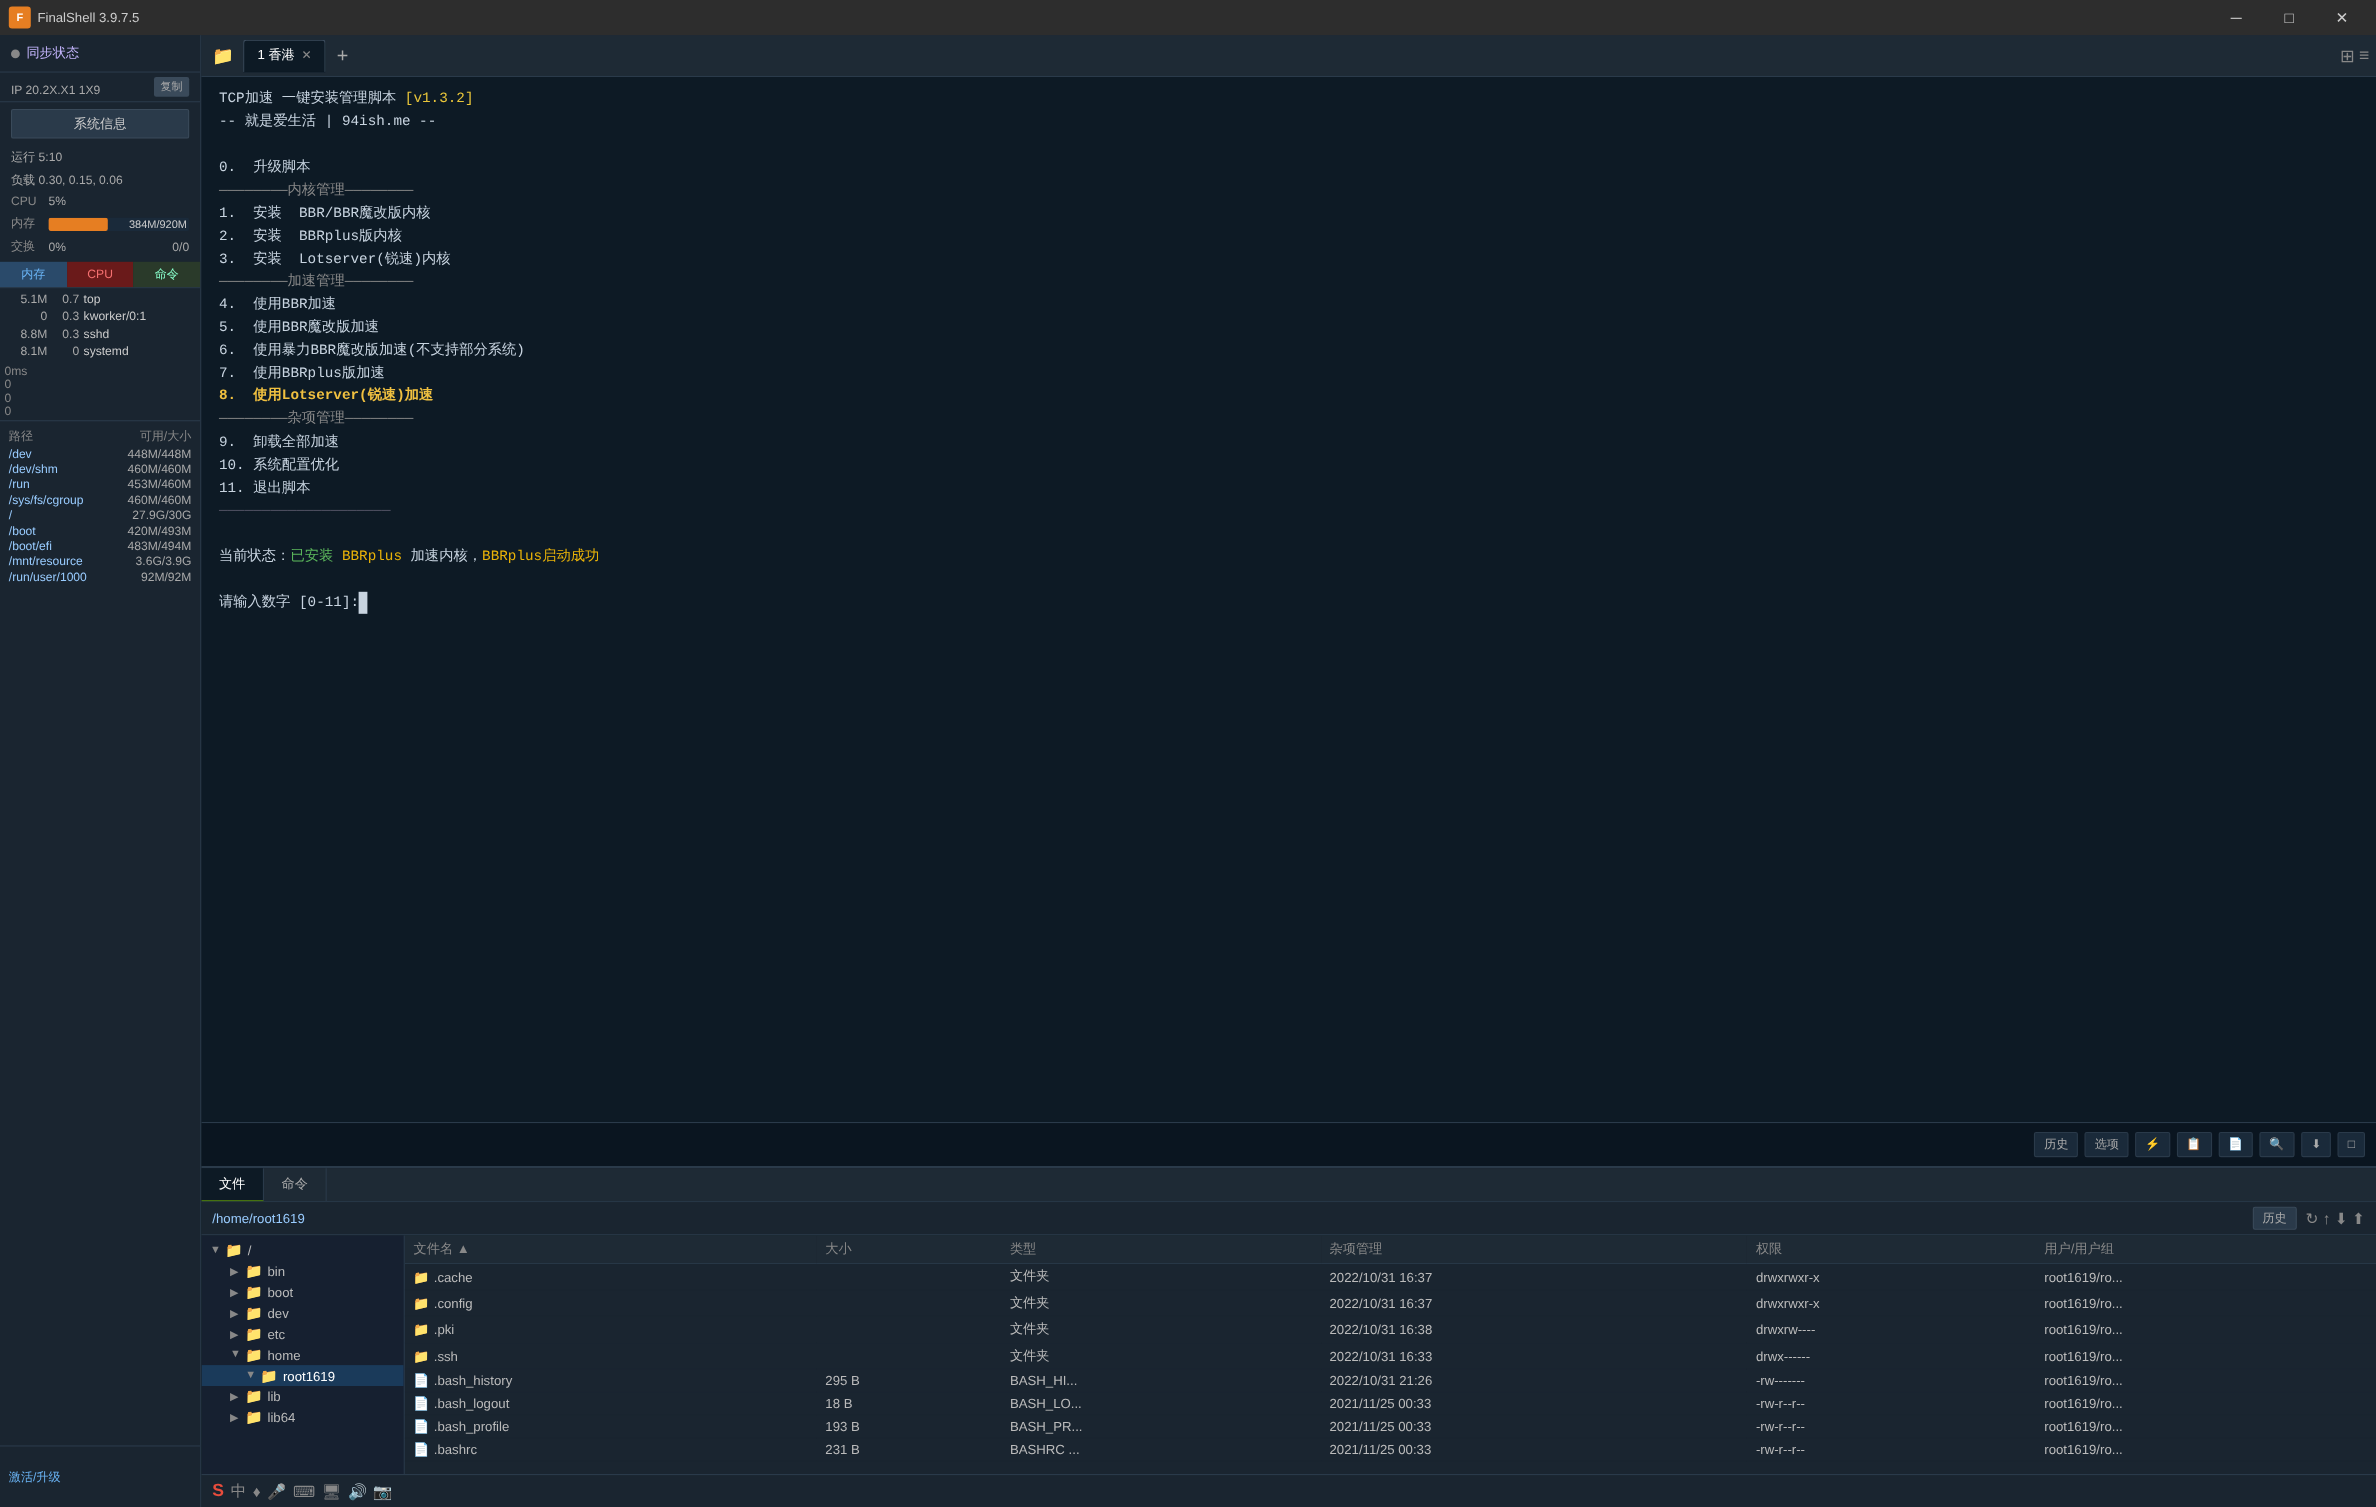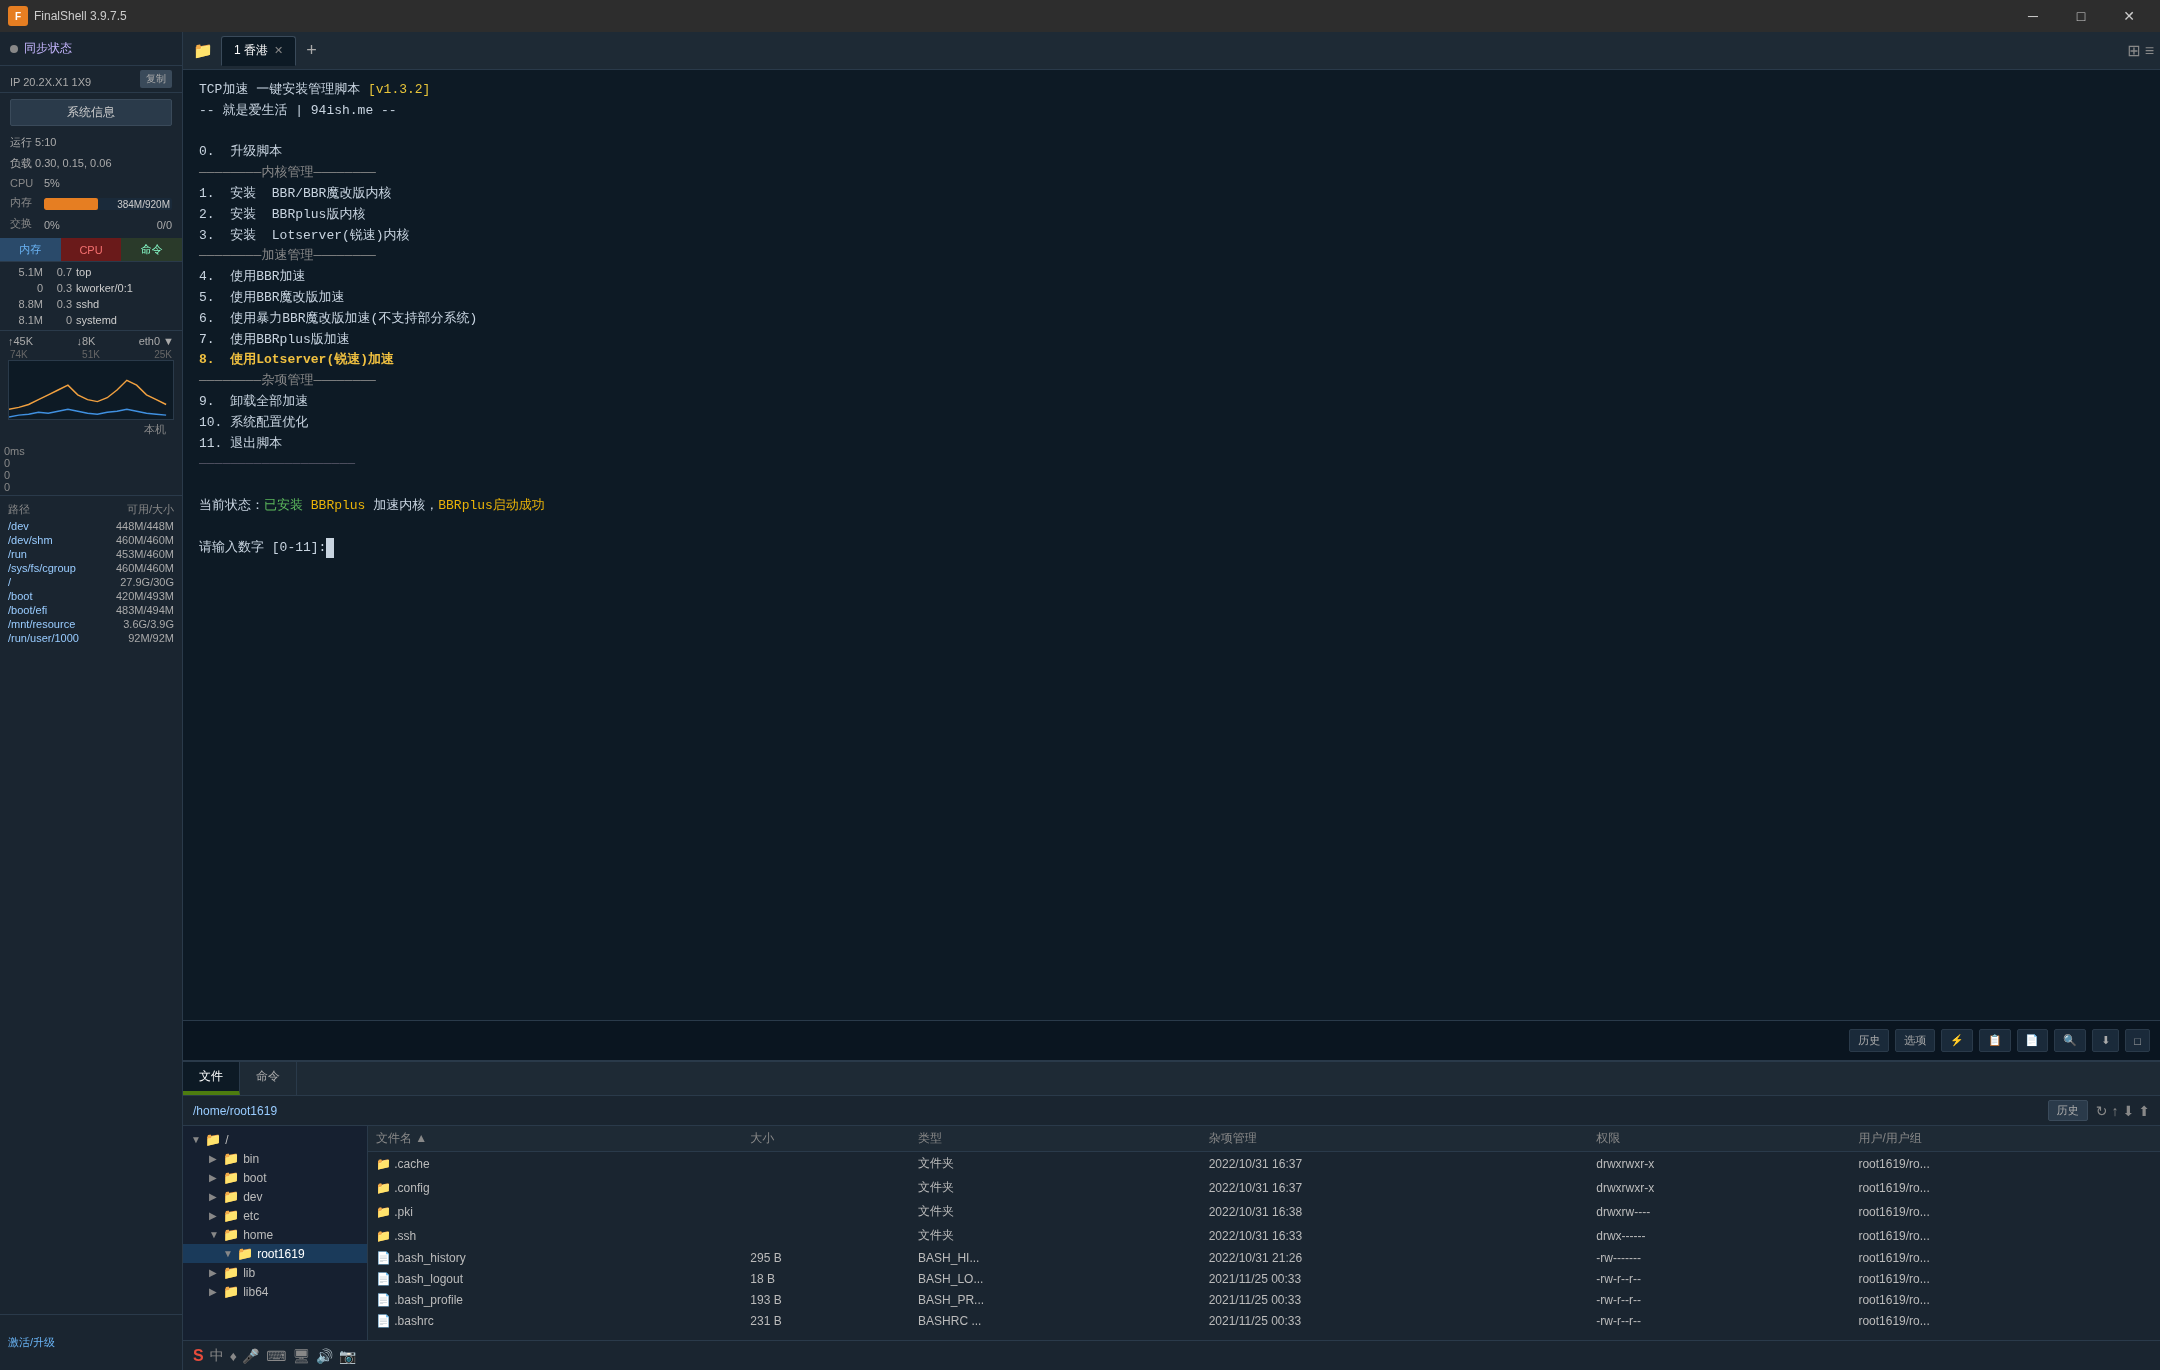--- a/index.html
+++ b/index.html
@@ -95,21 +95,21 @@
     
     #terminal-input-bar { height: 40px; background: #0a1520; border-top: 1px solid #2a3a4a; display: flex; align-items: center; padding: 0 10px; gap: 8px; }
     #terminal-input-bar input { flex: 1; background: transparent; border: none; color: #c8d4e0; font-family: 'Consolas', monospace; font-size: 13px; outline: none; }
     #terminal-input-bar .toolbar-btns { display: flex; gap: 6px; }
     #terminal-input-bar .tool-btn { background: #1a2a3a; border: 1px solid #2a3a4a; color: #aaa; padding: 3px 8px; font-size: 11px; cursor: pointer; border-radius: 2px; }
 
     
     #file-panel { height: 280px; background: #1a2530; border-top: 2px solid #2a3a4a; display: flex; flex-direction: column; flex-shrink: 0; }
     #file-panel .panel-tabs { display: flex; gap: 0; border-bottom: 1px solid #2a3a4a; background: #1e2a35; }
     #file-panel .panel-tab { padding: 6px 16px; font-size: 12px; color: #aaa; cursor: pointer; border-right: 1px solid #2a3a4a; }
-    #file-panel .panel-tab.active { background: #0d1a25; color: #fff; border-bottom: 4px solid #4d7c0f; }
+    #file-panel .panel-tab.active { background: #0d1a25; color: #fff; border-bottom: 1px solid #4d7c0f; }
     #file-panel .path-bar { display: flex; align-items: center; gap: 8px; padding: 4px 10px; background: #1a2530; border-bottom: 1px solid #2a3a4a; }
     #file-panel .path-bar .path-text { font-size: 12px; color: #9cf; flex: 1; }
     #file-panel .path-bar .hist-btn { background: #2a3a4a; border: 1px solid #3a4a5a; color: #aaa; padding: 2px 8px; font-size: 11px; cursor: pointer; border-radius: 2px; }
     #file-panel .path-bar .nav-btns { display: flex; gap: 4px; }
     #file-panel .path-bar .nav-btn { background: transparent; border: none; color: #888; font-size: 14px; cursor: pointer; }
 
     #file-panel .file-content { display: flex; flex: 1; overflow: hidden; }
 
     
     #file-tree { width: 185px; background: #162030; border-right: 1px solid #2a3a4a; overflow-y: auto; padding: 4px 0; font-size: 12px; flex-shrink: 0; }
@@ -215,39 +215,20 @@
         <span class="proc-cpu">0.3</span>
         <span class="proc-name">sshd</span>
       </div>
       <div class="proc-row">
         <span class="proc-mem">8.1M</span>
         <span class="proc-cpu">0</span>
         <span class="proc-name">systemd</span>
       </div>
     </div>
 
-    <div class="net-section">
-      <div class="net-header">
-        <span>↑45K</span>
-        <span>↓8K</span>
-        <span>eth0 ▼</span>
-      </div>
-      <div class="net-labels">
-        <span>74K</span>
-        <span>51K</span>
-        <span>25K</span>
-      </div>
-      <div class="net-graph">
-        <svg viewBox="0 0 167 60" preserveAspectRatio="none">
-          <polyline points="0,50 10,48 20,45 30,40 40,35 50,30 60,25 70,35 80,40 90,42 100,38 110,30 120,20 130,25 140,35 150,40 160,45" fill="none" stroke="#f0a040" stroke-width="1.5"></polyline>
-          <polyline points="0,58 10,56 20,55 30,53 40,54 50,52 60,50 70,52 80,54 90,55 100,53 110,52 120,50 130,52 140,54 150,55 160,56" fill="none" stroke="#4090e0" stroke-width="1.5"></polyline>
-        </svg>
-      </div>
-      <div class="net-machine">本机</div>
-    </div>
 
     <div class="stats-col">
       <div>0ms</div>
       <div>0</div>
       <div>0</div>
       <div>0</div>
     </div>
 
     <div class="disk-section">
       <div class="disk-header">

